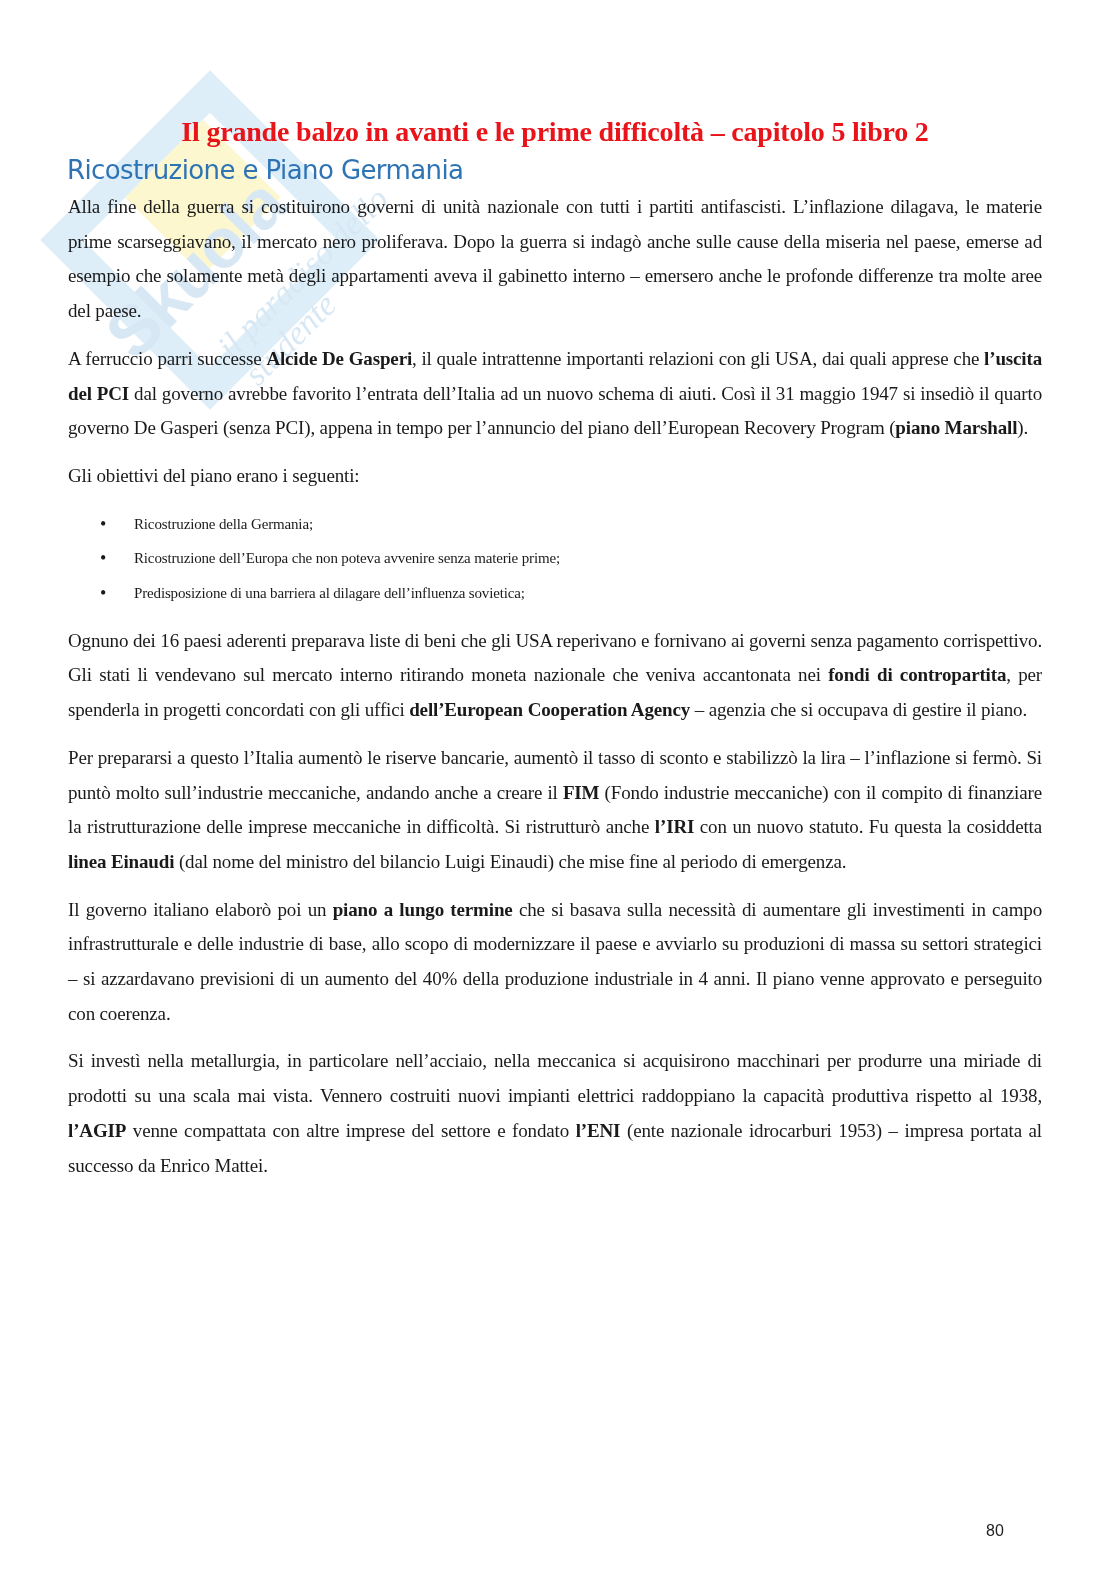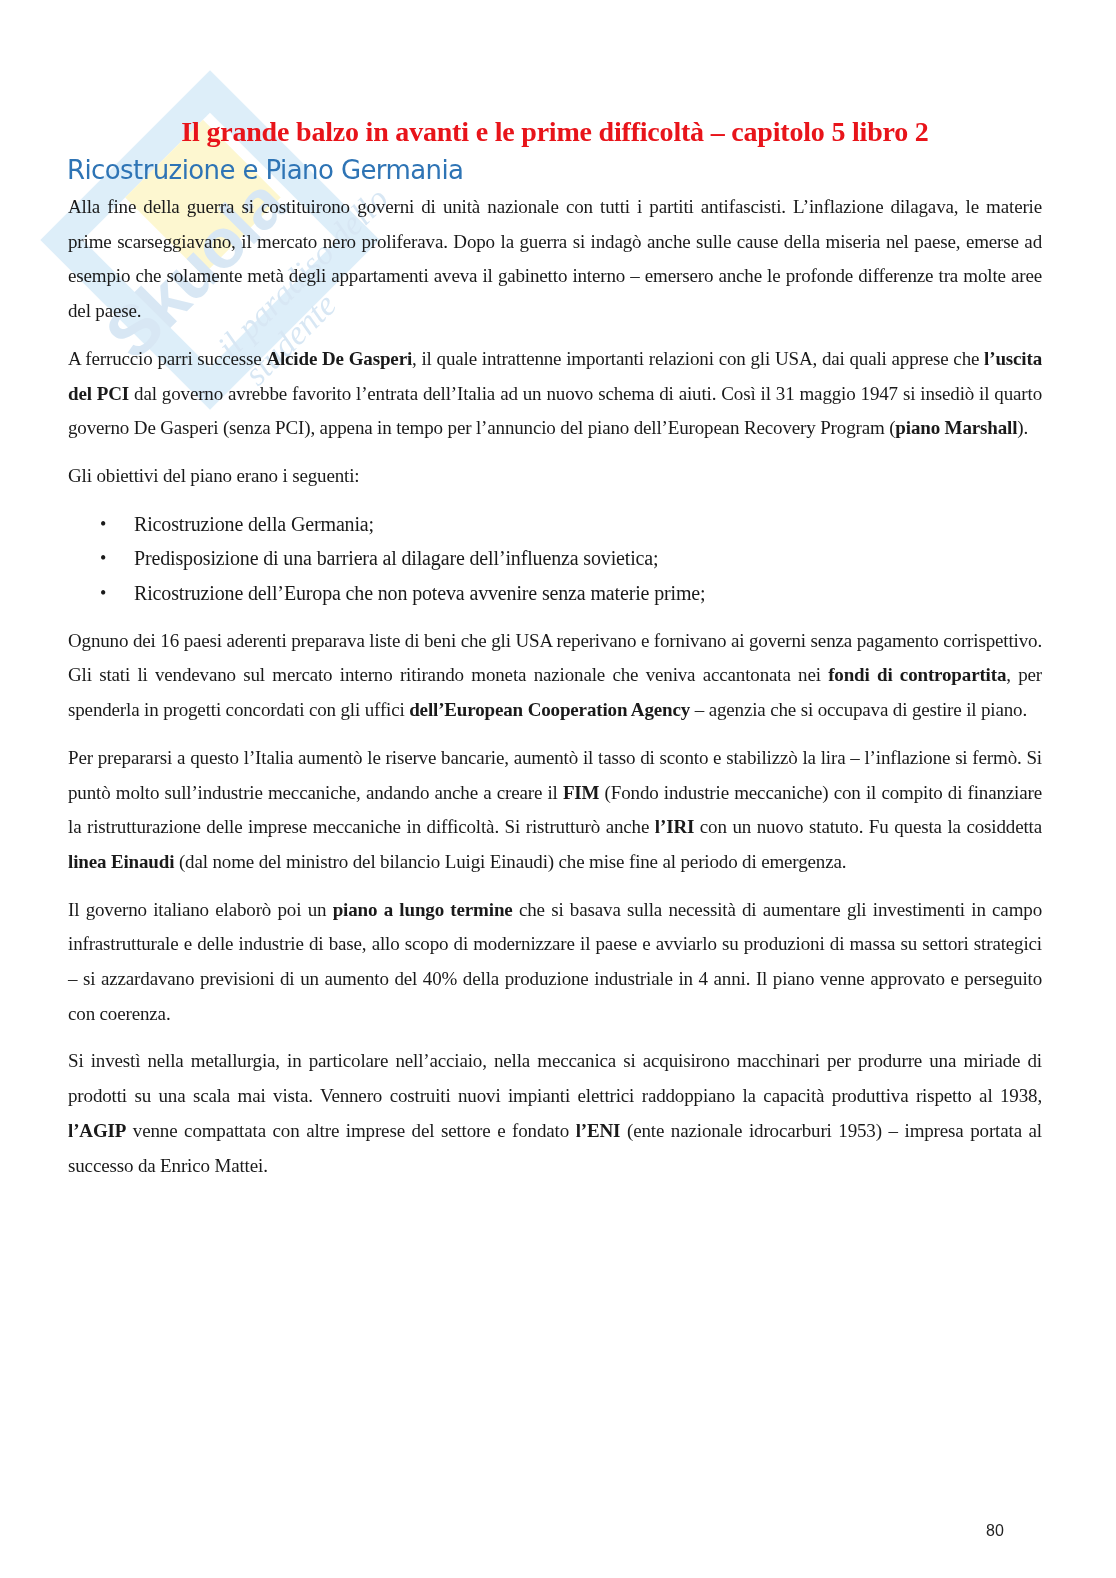--- a/index.html
+++ b/index.html
@@ -23,21 +23,21 @@
     font-family: "DejaVu Sans", sans-serif; font-weight: normal; color: #2e74b5;
     font-size: 26px; margin: 0; line-height: 40px; margin-top: -2px; margin-left: -1px; letter-spacing: -0.6px;
   }
   p.par {
     font-family: "Liberation Serif", serif; font-size: 19px; line-height: 34.7px; color: #1a1a1a;
     text-align: justify; margin: 0 0 13px 0; letter-spacing: -0.15px;
   }
   p.par b { font-weight: bold; }
   ul.bullets { margin: 0 0 13px 0; padding: 0; list-style: none; }
   ul.bullets li {
-    font-family: "Liberation Serif", serif; font-size: 20px; line-height: 34.7px; color: #1a1a1a;
+    font-family: "Liberation Serif", serif; font-size: 15px; line-height: 34.7px; color: #1a1a1a;
     position: relative; padding-left: 66px; letter-spacing: -0.15px;
   }
   ul.bullets li::before { content: "\2022"; position: absolute; left: 32px; top: 0; font-size: 18px; }
   .page-number {
     position: absolute; left: 986px; top: 1522px; font-family: Liberation Sans, sans-serif; font-size: 16px; color: #222; text-align: center;
   }
 </style>
 </head>
 <body>
 
@@ -54,22 +54,22 @@
     <h1 class="title">Il grande balzo in avanti e le prime difficoltà – capitolo 5 libro 2</h1>
     <h2 class="subtitle">Ricostruzione e Piano Germania</h2>
 
     <div id="paras-before">
         <p class="par"><span>Alla fine della guerra si costituirono governi di unità nazionale con tutti i partiti antifascisti. L’inflazione dilagava, le materie prime scarseggiavano, il mercato nero proliferava. Dopo la guerra si indagò anche sulle cause della miseria nel paese, emerse ad esempio che solamente metà degli appartamenti aveva il gabinetto interno – emersero anche le profonde differenze tra molte aree del paese.</span></p>
         <p class="par"><span>A ferruccio parri successe </span><b>Alcide De Gasperi</b><span>, il quale intrattenne importanti relazioni con gli USA, dai quali apprese che </span><b>l’uscita del PCI</b><span> dal governo avrebbe favorito l’entrata dell’Italia ad un nuovo schema di aiuti. Così il 31 maggio 1947 si insediò il quarto governo De Gasperi (senza PCI), appena in tempo per l’annuncio del piano dell’European Recovery Program (</span><b>piano Marshall</b><span>).</span></p>
         <p class="par"><span>Gli obiettivi del piano erano i seguenti:</span></p>
       </div>
     <ul class="bullets" id="bullet-list">
         <li>Ricostruzione della Germania;</li>
+        <li>Ricostruzione dell’Europa che non poteva avvenire senza materie prime;</li>
         <li>Predisposizione di una barriera al dilagare dell’influenza sovietica;</li>
-        <li>Ricostruzione dell’Europa che non poteva avvenire senza materie prime;</li>
       </ul>
     <div id="paras-after">
         <p class="par"><span>Ognuno dei 16 paesi aderenti preparava liste di beni che gli USA reperivano e fornivano ai governi senza pagamento corrispettivo. Gli stati li vendevano sul mercato interno ritirando moneta nazionale che veniva accantonata nei </span><b>fondi di contropartita</b><span>, per spenderla in progetti concordati con gli uffici </span><b>dell’European Cooperation Agency</b><span> – agenzia che si occupava di gestire il piano.</span></p>
         <p class="par"><span>Per prepararsi a questo l’Italia aumentò le riserve bancarie, aumentò il tasso di sconto e stabilizzò la lira – l’inflazione si fermò. Si puntò molto sull’industrie meccaniche, andando anche a creare il </span><b>FIM</b><span> (Fondo industrie meccaniche) con il compito di finanziare la ristrutturazione delle imprese meccaniche in difficoltà. Si ristrutturò anche </span><b>l’IRI</b><span> con un nuovo statuto. Fu questa la cosiddetta </span><b>linea Einaudi</b><span> (dal nome del ministro del bilancio Luigi Einaudi) che mise fine al periodo di emergenza.</span></p>
         <p class="par"><span>Il governo italiano elaborò poi un </span><b>piano a lungo termine</b><span> che si basava sulla necessità di aumentare gli investimenti in campo infrastrutturale e delle industrie di base, allo scopo di modernizzare il paese e avviarlo su produzioni di massa su settori strategici – si azzardavano previsioni di un aumento del 40% della produzione industriale in 4 anni. Il piano venne approvato e perseguito con coerenza.</span></p>
         <p class="par"><span>Si investì nella metallurgia, in particolare nell’acciaio, nella meccanica si acquisirono macchinari per produrre una miriade di prodotti su una scala mai vista. Vennero costruiti nuovi impianti elettrici raddoppiano la capacità produttiva rispetto al 1938, </span><b>l’AGIP</b><span> venne compattata con altre imprese del settore e fondato </span><b>l’ENI</b><span> (ente nazionale idrocarburi 1953) – impresa portata al successo da Enrico Mattei.</span></p>
       </div>
   </div>
 
   <div class="page-number">80</div>

